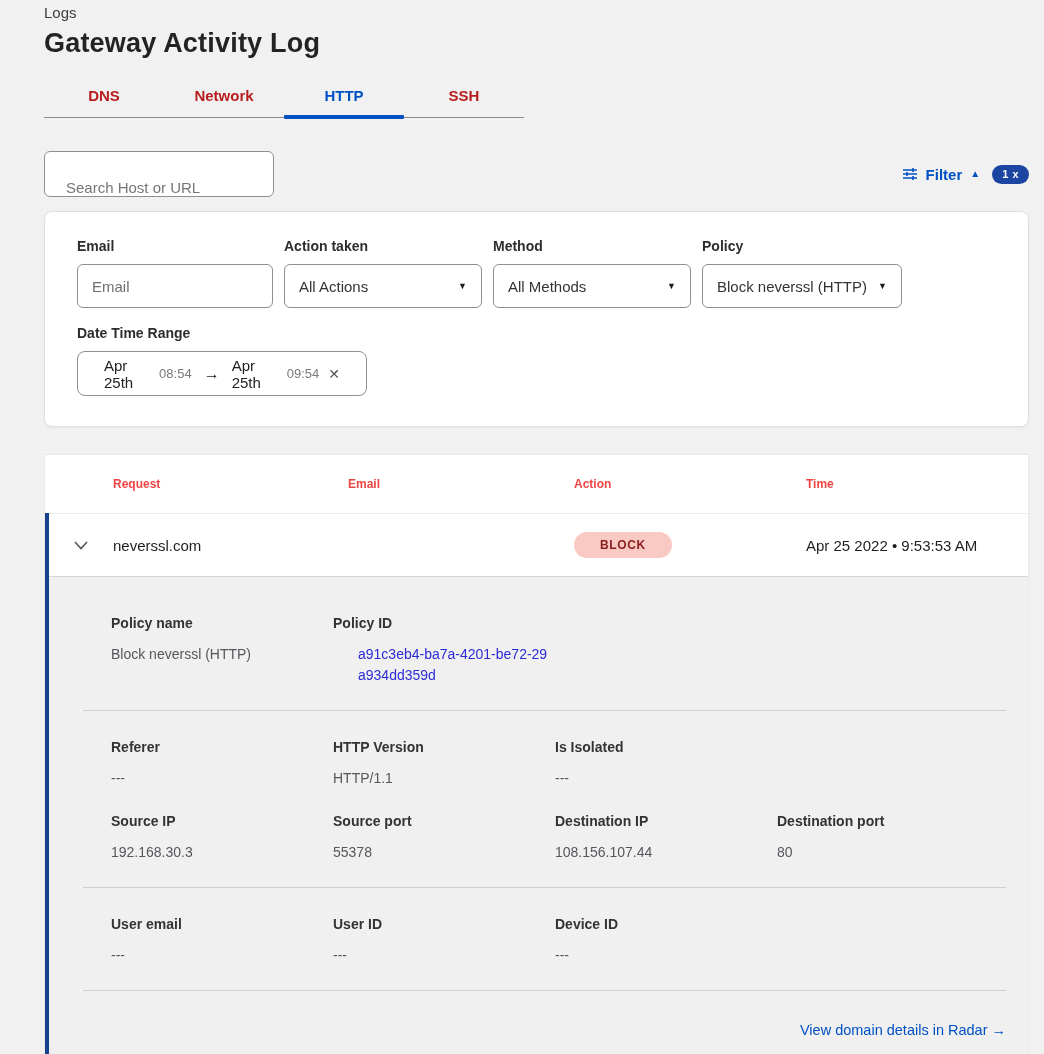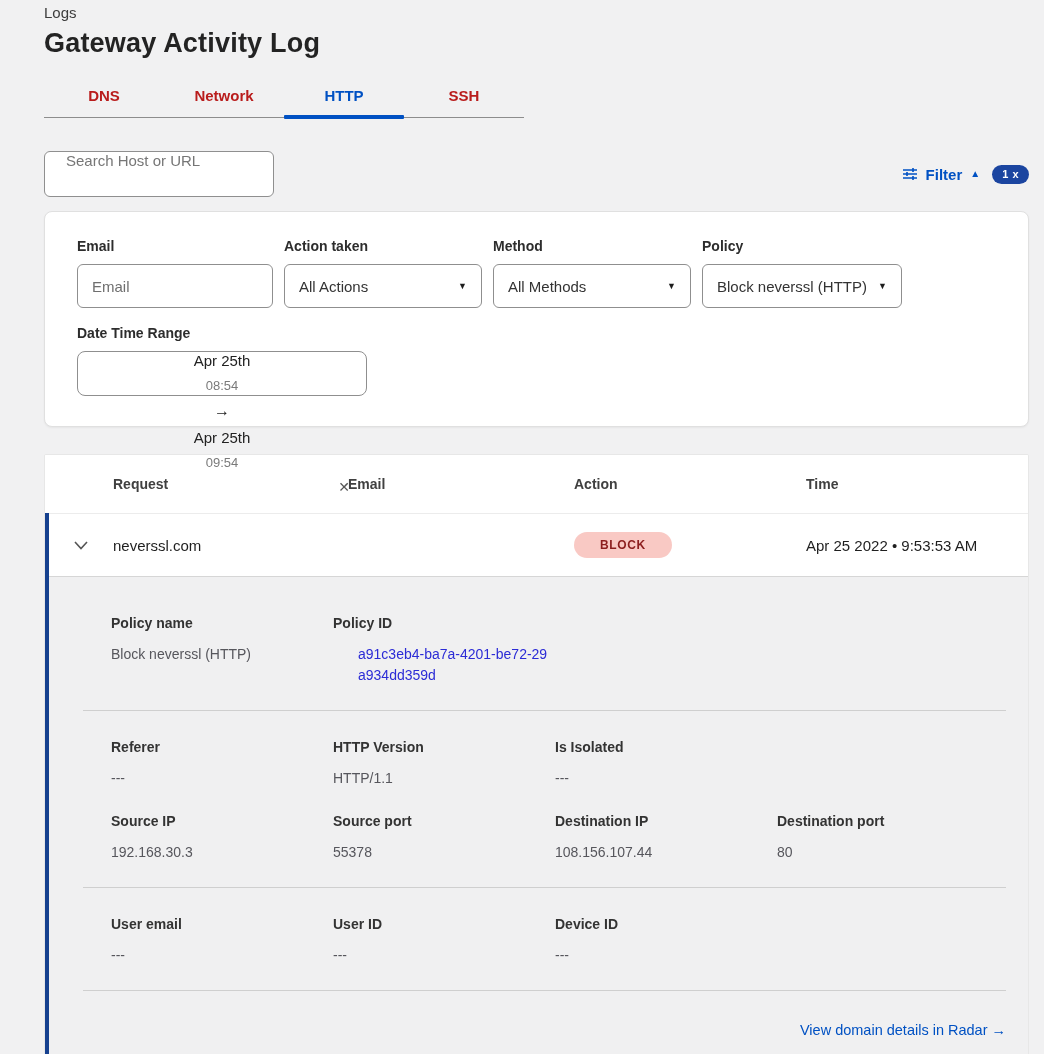--- a/index.html
+++ b/index.html
@@ -17,21 +17,21 @@
   .page-title { margin:7px 0 0 44px; font-size:27px; font-weight:700; color:#232323; letter-spacing:.2px; }
 
   
   .tabs { display:flex; margin:17px 0 0 44px; width:480px; border-bottom:1px solid #8d8d8d; }
   .tab { width:120px; text-align:center; padding:11px 0 13px; font-size:15px; font-weight:700; color:#b91c1c; position:relative; cursor:pointer; }
   .tab.active { color:#0051c3; }
   .tab.active::after { content:""; position:absolute; left:0; right:0; bottom:-2px; height:4px; background:#0051c3; border-radius:1px; }
 
   
   .toolbar { display:flex; align-items:center; margin:33px 15px 0 44px; }
-  .search-box { width:230px; height:46px; background:#fff; border:1px solid #8f8f8f; border-radius:6px; display:flex; align-items:flex-start; padding:0 12px; }
+  .search-box { width:230px; height:46px; background:#fff; border:1px solid #8f8f8f; border-radius:6px; display:flex; align-items:flex-end; padding:0 12px; }
   .search-box input { border:none; outline:none; flex:1; margin-left:9px; font-size:15px; color:#333; font-family:inherit; background:transparent; }
   .search-box input::placeholder { color:#767676; }
   .filter-group { margin-left:auto; display:flex; align-items:center; gap:8px; cursor:pointer; }
   .filter-label { color:#0051c3; font-size:15px; font-weight:700; }
   .caret-up { color:#0051c3; font-size:10px; line-height:1; }
   .filter-badge { background:#1b45a0; color:#fff; font-size:11px; font-weight:700; padding:3px 10px 4px; border-radius:10px; margin-left:4px; letter-spacing:.5px; }
 
   
   .filter-card { margin:14px 15px 0 44px; background:#fff; border:1px solid #e0e0e0; border-radius:8px; padding:26px 32px 30px; box-shadow:0 1px 2px rgba(0,0,0,.05); }
   .filter-row { display:flex; gap:11px; }
@@ -40,29 +40,29 @@
   .text-input, .select {
     height:44px; border:1px solid #8f8f8f; border-radius:6px; background:#fff;
     font-size:15px; color:#333; font-family:inherit;
   }
   .text-input { width:196px; padding:0 14px; outline:none; }
   .text-input::placeholder { color:#6f6f6f; }
   .select { width:198px; display:flex; align-items:center; justify-content:space-between; padding:0 14px; cursor:pointer; }
   .select.wide { width:200px; }
   .caret-down { font-size:9px; color:#1d1d1d; }
   .date-label { margin-top:17px; }
-  .date-field { width:290px; height:45px; border:1px solid #8f8f8f; border-radius:8px; background:#fff; display:flex; align-items:center; padding:0 16px; gap:9px; cursor:pointer;flex-direction:column; }
+  .date-field { width:290px; height:45px; border:1px solid #8f8f8f; border-radius:8px; background:#fff; display:flex; align-items:center; padding:0 26px; gap:9px; cursor:pointer; }
   .date-text { font-size:15px; color:#222; }
   .time-text { font-size:13px; color:#7a7a7a; }
   .range-arrow { font-size:16px; color:#222; padding:0 3px; }
   .close-x { margin-left:auto; font-size:14px; color:#565656; cursor:pointer; }
 
   
   .table-card { margin:27px 15px 0 44px; background:#fff; border:1px solid #e7e7e7; border-radius:2px; height:602px; overflow:hidden; }
-  .thead { display:grid; grid-template-columns:68px 235px 226px 232px 1fr; align-items:center; height:58px; font-size:14px; font-weight:700; color:#404040; background:#fff; }
+  .thead { display:grid; grid-template-columns:68px 235px 226px 232px 1fr; align-items:center; height:58px; font-size:12px; font-weight:700; color:#ef4444; background:#fff; }
   .expanded { border-left:4px solid #16418f; height:calc(100% - 58px); }
   .trow { display:grid; grid-template-columns:64px 235px 226px 232px 1fr; align-items:center; height:63px; background:#fff; border-top:1px solid #ececec; cursor:pointer; }
   .chev-cell { display:flex; justify-content:center; align-items:center; }
   .req-text { font-size:15px; color:#1f1f1f; }
   .block-badge { display:inline-block; background:#f9c9c4; color:#8c1e1e; font-size:12px; font-weight:700; letter-spacing:.6px; padding:6px 26px; border-radius:14px; }
   .row-time { font-size:15px; color:#1f1f1f; }
 
   
   .detail { background:#f0f0f1; border-top:1px solid #d6d6d6; height:calc(100% - 63px); padding:38px 22px 0 62px; }
   .dgrid { display:grid; grid-template-columns:222px 222px 222px 1fr; }

